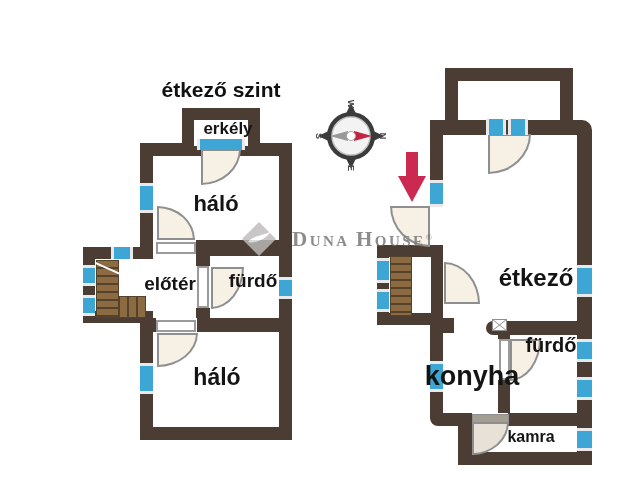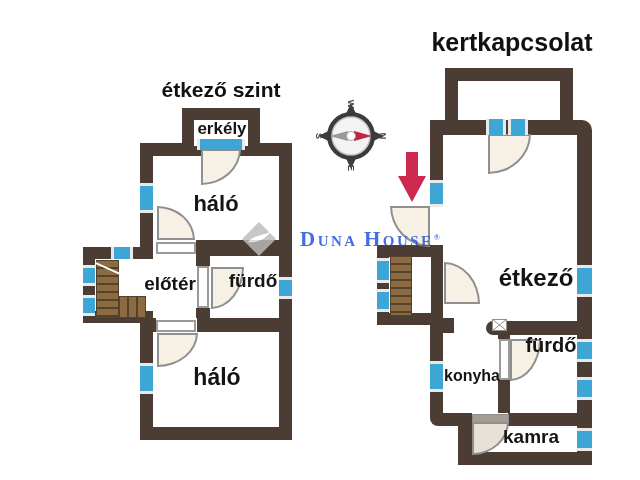--- a/index.html
+++ b/index.html
@@ -19,37 +19,37 @@
   .stairs.v{background:repeating-linear-gradient(180deg,#8d6b42 0 6px,#54422a 6px 8px);}
   .stairs.h{background:repeating-linear-gradient(90deg,#8d6b42 0 7px,#54422a 7px 9px);}
   .label{position:absolute;font-weight:bold;color:#141414;z-index:6;
          transform:translate(-50%,-50%);white-space:nowrap;}
   .title{position:absolute;font-weight:bold;color:#111;z-index:6;
          transform:translate(-50%,-50%);white-space:nowrap;}
   #compass{position:absolute;left:314px;top:99px;width:74px;height:74px;z-index:7;}
   #arrow{position:absolute;left:398px;top:152px;width:28px;height:52px;z-index:7;}
   #logo{position:absolute;left:240px;top:220px;z-index:8;opacity:.82;display:flex;
         align-items:center;z-index:8;}
-  #logo .txt{font-family:"Liberation Serif",serif;color:#1d4ed8;font-weight:600;
-        letter-spacing:2.5px;margin-left:22px;white-space:nowrap;}
+  #logo .txt{font-family:"Liberation Serif",serif;color:#737373;font-weight:600;
+        letter-spacing:2.5px;margin-left:14px;white-space:nowrap;}
   #logo .cap{font-size:21px;}
   #logo .sm{font-size:15px;}
   #logo .reg{font-size:8px;vertical-align:super;letter-spacing:0;}
   .xbox{position:absolute;z-index:6;}
 </style>
 </head>
 <body>
 
 <div id="stage">
 
   <div class="title" style="left:221px;top:90px;font-size:21px;">étkező szint</div>
 
   <div class="wall" style="left:182px;top:108px;width:78px;height:40px;"></div>
   <div class="room" style="left:194px;top:120px;width:54px;height:26px;z-index:3;"></div>
-  <div class="label" style="left:222px;top:129px;font-size:17px;z-index:6;">erkély</div>
+  <div class="label" style="left:228px;top:129px;font-size:17px;z-index:6;">erkély</div>
 
   <div class="wall" style="left:140px;top:143px;width:152px;height:14px;"></div>
   <div class="room" style="left:153px;top:156px;width:126px;height:271px;z-index:2;"></div>
   <div class="wall" style="left:140px;top:157px;width:13px;height:26px;"></div>
   <div class="win v" style="left:140px;top:183px;width:13px;height:30px;"></div>
   <div class="wall" style="left:140px;top:213px;width:13px;height:34px;"></div>
   <div class="wall" style="left:140px;top:323px;width:13px;height:40px;"></div>
   <div class="win v" style="left:140px;top:363px;width:13px;height:31px;"></div>
   <div class="wall" style="left:140px;top:394px;width:13px;height:33px;"></div>
   <div class="wall" style="left:140px;top:427px;width:152px;height:13px;"></div>
@@ -81,21 +81,20 @@
   <div class="win v" style="left:83px;top:295px;width:12px;height:21px;"></div>
   <div class="stairs v" style="left:96px;top:260px;width:23px;height:58px;"></div>
   <div class="stairs h" style="left:119px;top:296px;width:27px;height:22px;"></div>
   <div style="position:absolute;left:94px;top:268px;width:30px;height:2px;background:#fff;transform:rotate(24deg);z-index:6;"></div>
 
   <div class="label" style="left:216px;top:204px;font-size:22px;">háló</div>
   <div class="label" style="left:170px;top:284px;font-size:19px;">előtér</div>
   <div class="label" style="left:253px;top:281px;font-size:19px;">fürdő</div>
   <div class="label" style="left:217px;top:377px;font-size:23px;">háló</div>
 
-  <div class="title" style="left:512px;top:42px;font-size:25px;">kertkapcsolat</div>
 
   <div class="wall" style="left:445px;top:68px;width:128px;height:60px;"></div>
   <div class="room" style="left:458px;top:81px;width:102px;height:47px;z-index:3;"></div>
 
   <div class="wall" style="left:430px;top:120px;width:162px;height:15px;border-top-right-radius:10px;z-index:3;"></div>
   <div class="room" style="left:443px;top:133px;width:134px;height:320px;z-index:2;"></div>
   <div class="wall" style="left:577px;top:126px;width:15px;height:139px;border-top-right-radius:8px;"></div>
   <div class="win v" style="left:577px;top:265px;width:15px;height:32px;"></div>
   <div class="wall" style="left:577px;top:297px;width:15px;height:42px;"></div>
   <div class="win v" style="left:577px;top:339px;width:15px;height:23px;"></div>
@@ -142,23 +141,23 @@
   <div class="wall" style="left:498px;top:330px;width:12px;height:9px;z-index:3;"></div>
   <div class="wall" style="left:498px;top:380px;width:12px;height:33px;z-index:3;"></div>
   <div class="leaf" style="left:499px;top:339px;width:11px;height:41px;"></div>
   <div class="fan tl" style="left:510px;top:339px;width:31px;height:42px;"></div>
 
   <div class="wall" style="left:508px;top:413px;width:84px;height:13px;z-index:3;"></div>
   <div style="position:absolute;left:472px;top:414px;width:37px;height:9px;background:#a39d92;border:1px solid #8f8f8f;box-sizing:border-box;z-index:5;"></div>
   <div class="fan tl" style="left:472px;top:422px;width:37px;height:33px;background:#e7e1d7;"></div>
 
   <div class="label" style="left:536px;top:278px;font-size:24px;">étkező</div>
-  <div class="label" style="left:472px;top:376px;font-size:16px;">konyha</div>
+  <div class="label" style="left:472px;top:376px;font-size:27px;">konyha</div>
   <div class="label" style="left:551px;top:345px;font-size:20px;">fürdő</div>
-  <div class="label" style="left:531px;top:437px;font-size:19px;">kamra</div>
+  <div class="label" style="left:531px;top:437px;font-size:16px;">kamra</div>
 
   <svg id="compass" viewBox="0 0 74 74">
     <g fill="#3b3b3b">
       <polygon points="37,4 44,19 30,19"></polygon>
       <polygon points="70,37 55,30 55,44"></polygon>
       <polygon points="37,70 30,55 44,55"></polygon>
       <polygon points="4,37 19,30 19,44"></polygon>
     </g>
     <circle cx="37" cy="37" r="24" fill="#3b3b3b"></circle>
     <circle cx="37" cy="37" r="19" fill="#f3f3f3" stroke="#c4c4c4" stroke-width="1.5"></circle>

